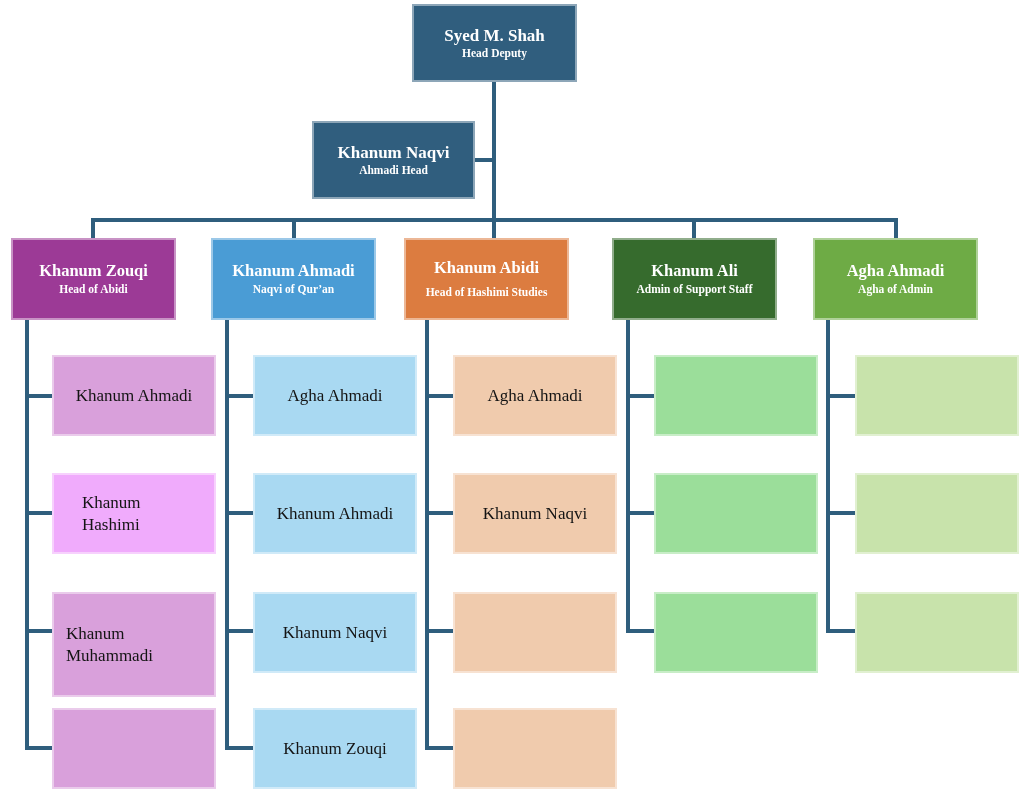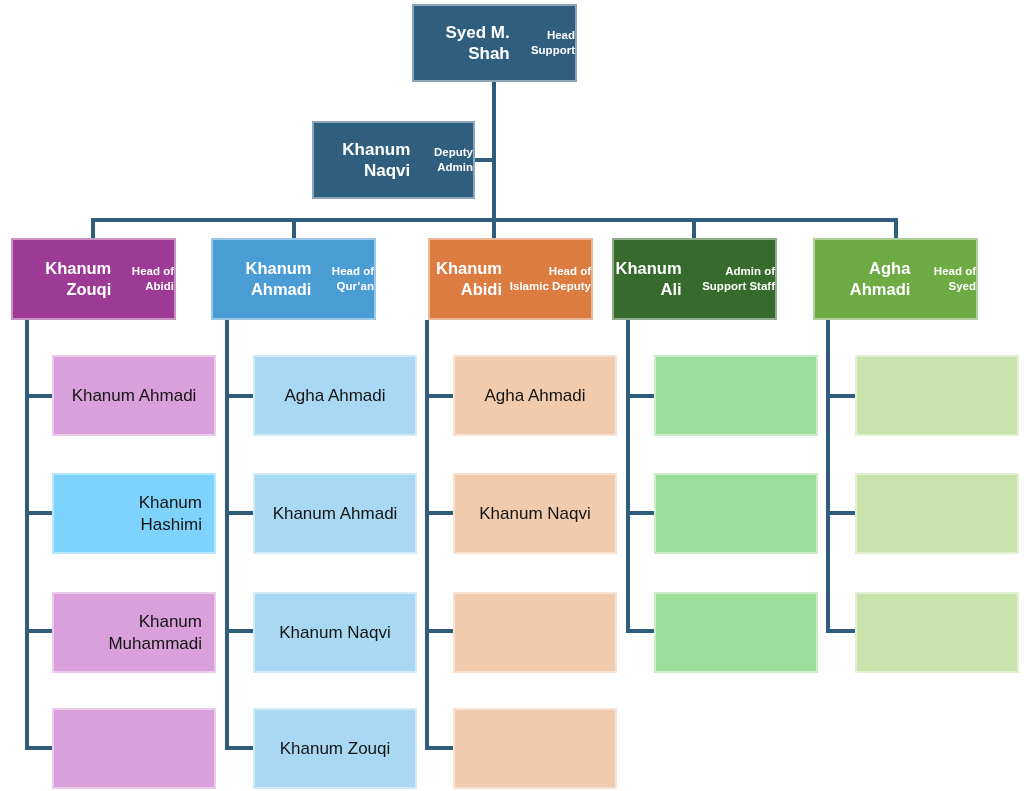--- a/index.html
+++ b/index.html
@@ -3,22 +3,22 @@
 <meta charset="utf-8">
 <style>
   html,body{margin:0;padding:0;background:#ffffff;}
   #canvas{
     position:relative;width:1024px;height:791px;background:#ffffff;overflow:hidden;
     font-family:"Liberation Sans", sans-serif;
   }
   .line{position:absolute;}
   .box{
     position:absolute;box-sizing:border-box;
-    display:flex;flex-direction:row;align-items:center;justify-content:center;
-    text-align:right;border:2px solid rgba(255,255,255,0.45);
+    display:flex;flex-direction:column;align-items:center;justify-content:center;
+    text-align:left;border:2px solid rgba(255,255,255,0.45);font-family:Liberation Serif, serif;
   }
   .head-box{color:#ffffff;}
   .head-box .name{font-size:16.5px;font-weight:bold;line-height:1.25;}
   .head-box .title{font-size:11.5px;font-weight:bold;line-height:1.3;}
   .root-box .name{font-size:17px;}
   .member-box{color:#141414;font-size:17px;font-weight:400;line-height:1.25;padding:0 12px;}
 </style>
 </head>
 <body>
 
@@ -56,52 +56,52 @@
   <div class="line" style="left: 626px; top: 394px; width: 28px; height: 4px; background: rgb(47, 94, 125);"></div>
   <div class="line" style="left: 626px; top: 511px; width: 28px; height: 4px; background: rgb(47, 94, 125);"></div>
   <div class="line" style="left: 626px; top: 629px; width: 28px; height: 4px; background: rgb(47, 94, 125);"></div>
 
   <div class="line" style="left: 826px; top: 394px; width: 29px; height: 4px; background: rgb(47, 94, 125);"></div>
   <div class="line" style="left: 826px; top: 511px; width: 29px; height: 4px; background: rgb(47, 94, 125);"></div>
   <div class="line" style="left: 826px; top: 629px; width: 29px; height: 4px; background: rgb(47, 94, 125);"></div>
 
   <div class="box head-box root-box" style="left: 412px; top: 4px; width: 165px; height: 78px; background: rgb(48, 94, 126);">
     <div class="name">Syed M. Shah</div>
-    <div class="title">Head Support</div>
+    <div class="title">Head Deputy</div>
   </div>
 
   <div class="box head-box root-box" style="left: 312px; top: 121px; width: 163px; height: 78px; background: rgb(48, 94, 126);">
     <div class="name">Khanum Naqvi</div>
-    <div class="title">Deputy Admin</div>
+    <div class="title">Ahmadi Head</div>
   </div>
 
   <div class="box head-box" style="left: 11px; top: 238px; width: 165px; height: 82px; background: rgb(156, 58, 150);">
     <div class="name">Khanum Zouqi</div>
     <div class="title">Head of Abidi</div>
   </div>
   <div class="box head-box" style="left: 211px; top: 238px; width: 165px; height: 82px; background: rgb(74, 156, 213);">
     <div class="name">Khanum Ahmadi</div>
-    <div class="title">Head of Qur’an</div>
+    <div class="title">Naqvi of Qur’an</div>
   </div>
-  <div class="box head-box" style="left: 428px; top: 238px; width: 165px; height: 82px; background: rgb(220, 124, 64); gap: 7px;">
+  <div class="box head-box" style="left: 404px; top: 238px; width: 165px; height: 82px; background: rgb(220, 124, 64); gap: 7px;">
     <div class="name">Khanum Abidi</div>
-    <div class="title">Head of Islamic Deputy</div>
+    <div class="title">Head of Hashimi Studies</div>
   </div>
   <div class="box head-box" style="left: 612px; top: 238px; width: 165px; height: 82px; background: rgb(54, 107, 45);">
     <div class="name">Khanum Ali</div>
     <div class="title">Admin of Support Staff</div>
   </div>
   <div class="box head-box" style="left: 813px; top: 238px; width: 165px; height: 82px; background: rgb(110, 171, 69);">
     <div class="name">Agha Ahmadi</div>
-    <div class="title">Head of Syed</div>
+    <div class="title">Agha of Admin</div>
   </div>
 
   <div class="box member-box" style="left: 52px; top: 355px; width: 164px; height: 81px; background: rgb(217, 160, 219);">Khanum Ahmadi</div>
-  <div class="box member-box" style="left: 52px; top: 473px; width: 164px; height: 81px; background: #7dd3fc; padding-left: 28px;">Khanum Hashimi</div>
-  <div class="box member-box" style="left: 52px; top: 592px; width: 164px; height: 81px; background: rgb(217, 160, 219);">Khanum Muhammadi</div>
+  <div class="box member-box" style="left: 52px; top: 473px; width: 164px; height: 81px; background: #f0abfc; padding-left: 28px;">Khanum Hashimi</div>
+  <div class="box member-box" style="left: 52px; top: 592px; width: 164px; height: 105px; background: rgb(217, 160, 219);">Khanum Muhammadi</div>
   <div class="box member-box" style="left: 52px; top: 708px; width: 164px; height: 81px; background: rgb(217, 160, 219);"></div>
 
   <div class="box member-box" style="left: 253px; top: 355px; width: 164px; height: 81px; background: rgb(169, 217, 242);">Agha Ahmadi</div>
   <div class="box member-box" style="left: 253px; top: 473px; width: 164px; height: 81px; background: rgb(169, 217, 242);">Khanum Ahmadi</div>
   <div class="box member-box" style="left: 253px; top: 592px; width: 164px; height: 81px; background: rgb(169, 217, 242);">Khanum Naqvi</div>
   <div class="box member-box" style="left: 253px; top: 708px; width: 164px; height: 81px; background: rgb(169, 217, 242);">Khanum Zouqi</div>
 
   <div class="box member-box" style="left: 453px; top: 355px; width: 164px; height: 81px; background: rgb(240, 203, 173);">Agha Ahmadi</div>
   <div class="box member-box" style="left: 453px; top: 473px; width: 164px; height: 81px; background: rgb(240, 203, 173);">Khanum Naqvi</div>
   <div class="box member-box" style="left: 453px; top: 592px; width: 164px; height: 81px; background: rgb(240, 203, 173);"></div>

